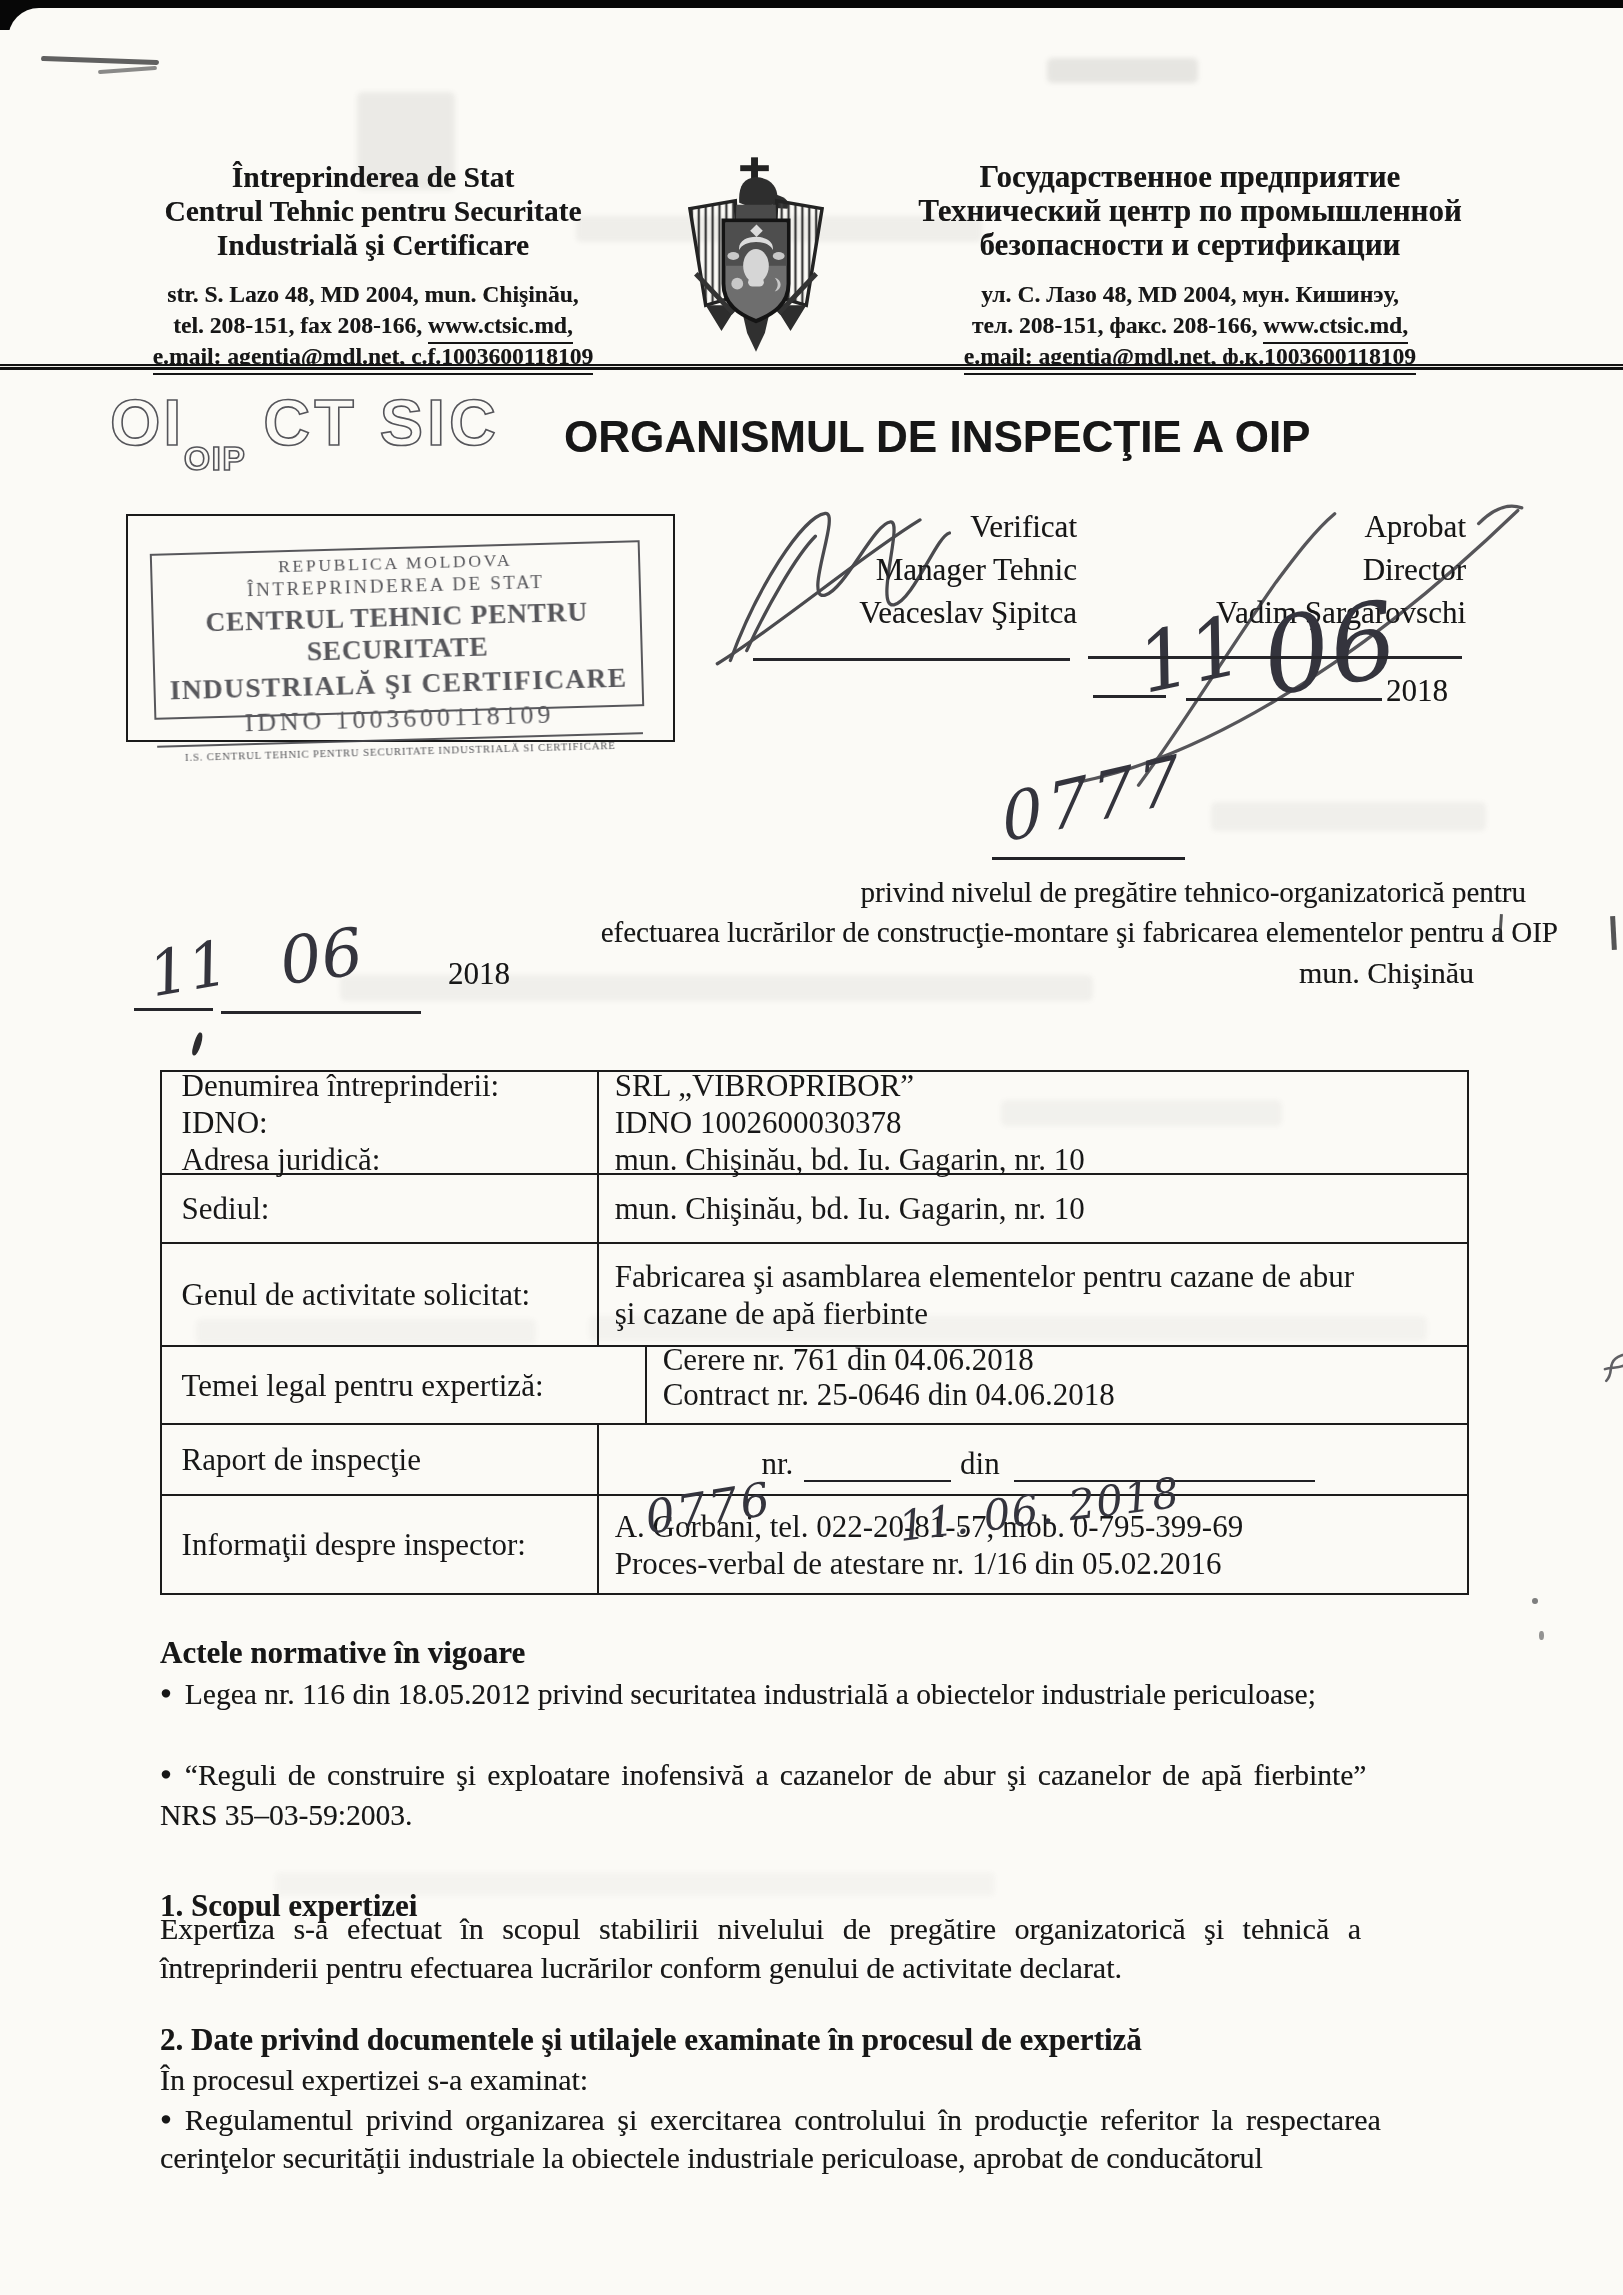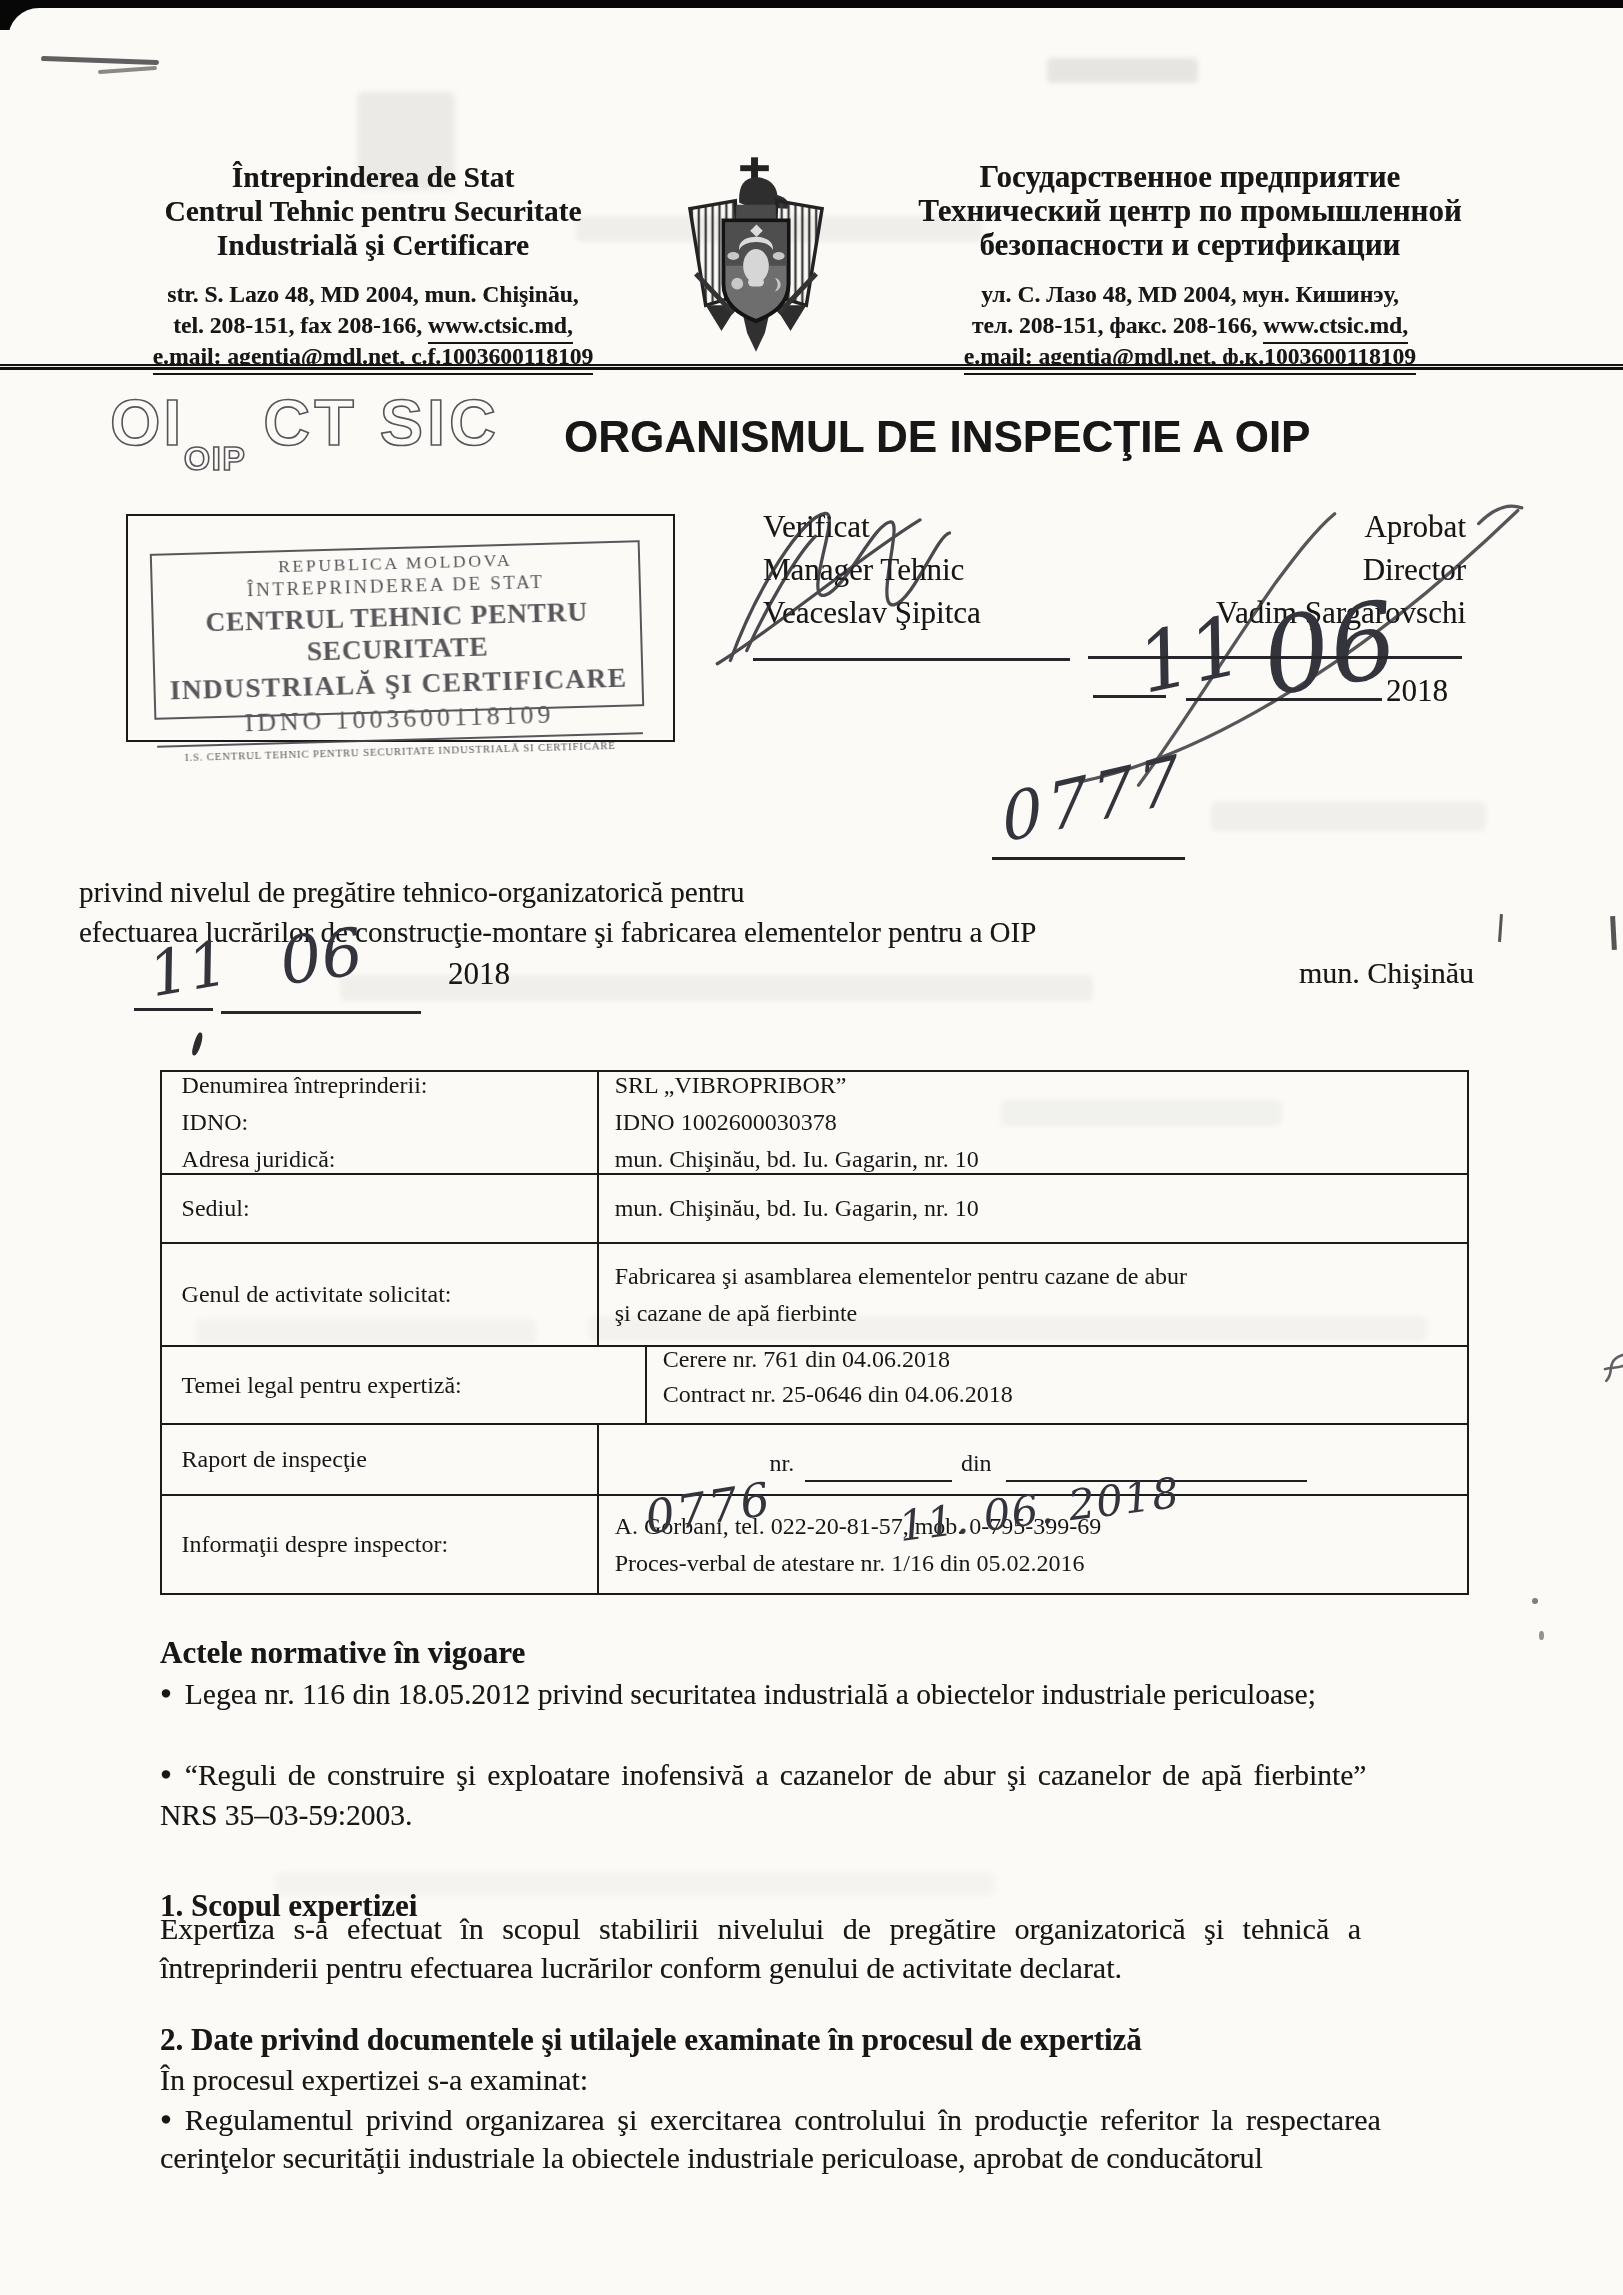--- a/index.html
+++ b/index.html
@@ -1,21 +1,21 @@
 <!DOCTYPE html>
 <html style="font-size:10.5px"><head>
 <meta charset="utf-8">
 <style>
   html,body{margin:0;padding:0;background:#e8e8e4;}
   #page{position:relative;width:1623px;height:2295px;background:#fbfaf6;overflow:hidden;
         font-family:"Liberation Serif",serif;color:#171717;}
   .abs{position:absolute;}
   .sans{font-family:"Liberation Sans",sans-serif;}
   .b{font-weight:bold;}
-  .ctr{text-align:left;}
+  .ctr{text-align:right;}
   .nw{white-space:nowrap;}
   .soft{text-shadow:0.2px 0.3px 0.5px rgba(25,25,25,.4);}
   .u{border-bottom:2px solid #151515;padding-bottom:4px;}
   .hline{position:absolute;background:#26262b;height:2.6px;}
   .hand{font-family:"DejaVu Serif",serif;font-style:italic;color:#34343d;}
   .ghost{position:absolute;background:#6a6a66;filter:blur(2.6px);border-radius:5.2px;}
   .mark{position:absolute;background:#2c2c2e;}
   
   .hcol{line-height:34px;font-size:29.5px;font-weight:bold;text-align:center;}
   .haddr{line-height:31px;font-size:23.6px;font-weight:bold;text-align:center;margin-top:17px;}
@@ -24,21 +24,21 @@
   
   .stampbox{position:absolute;border:2px solid #1a1a1a;}
   .stampin{position:absolute;border:2.6px solid #46464b;transform:rotate(-1.6deg);
            color:#46464b;text-align:center;filter:blur(0.3px);opacity:.9;}
   
   #tbl{position:absolute;left:160px;top:1070px;width:1309px;border:2.6px solid #1b1b1b;box-sizing:border-box;background:transparent;}
   .trow{display:flex;box-sizing:border-box;border-top:2.6px solid #1b1b1b;}
   .trow:first-child{border-top:none;}
   .tlabel{width:435px;box-sizing:border-box;padding:3.9px 5.2px 3.9px 19.6px;display:flex;flex-direction:column;justify-content:center;}
   .tvalue{flex:1;box-sizing:border-box;border-left:2.6px solid #1b1b1b;padding:3.9px 5.2px 3.9px 15.7px;display:flex;flex-direction:column;justify-content:center;}
-  .tl{font-size:24px;line-height:37px;white-space:nowrap;}
+  .tl{font-size:31px;line-height:37px;white-space:nowrap;}
   .ulseg{display:inline-block;border-bottom:2.6px solid #202024;height:25px;}
   
   .sline{position:absolute;left:160px;width:1329px;font-size:30px;line-height:38px;white-space:nowrap;}
   .bullet{display:inline-block;font-size:19.6px;vertical-align:4.6px;margin-right:13px;}
 </style>
 </head>
 <body>
 
 <div id="page">
 

